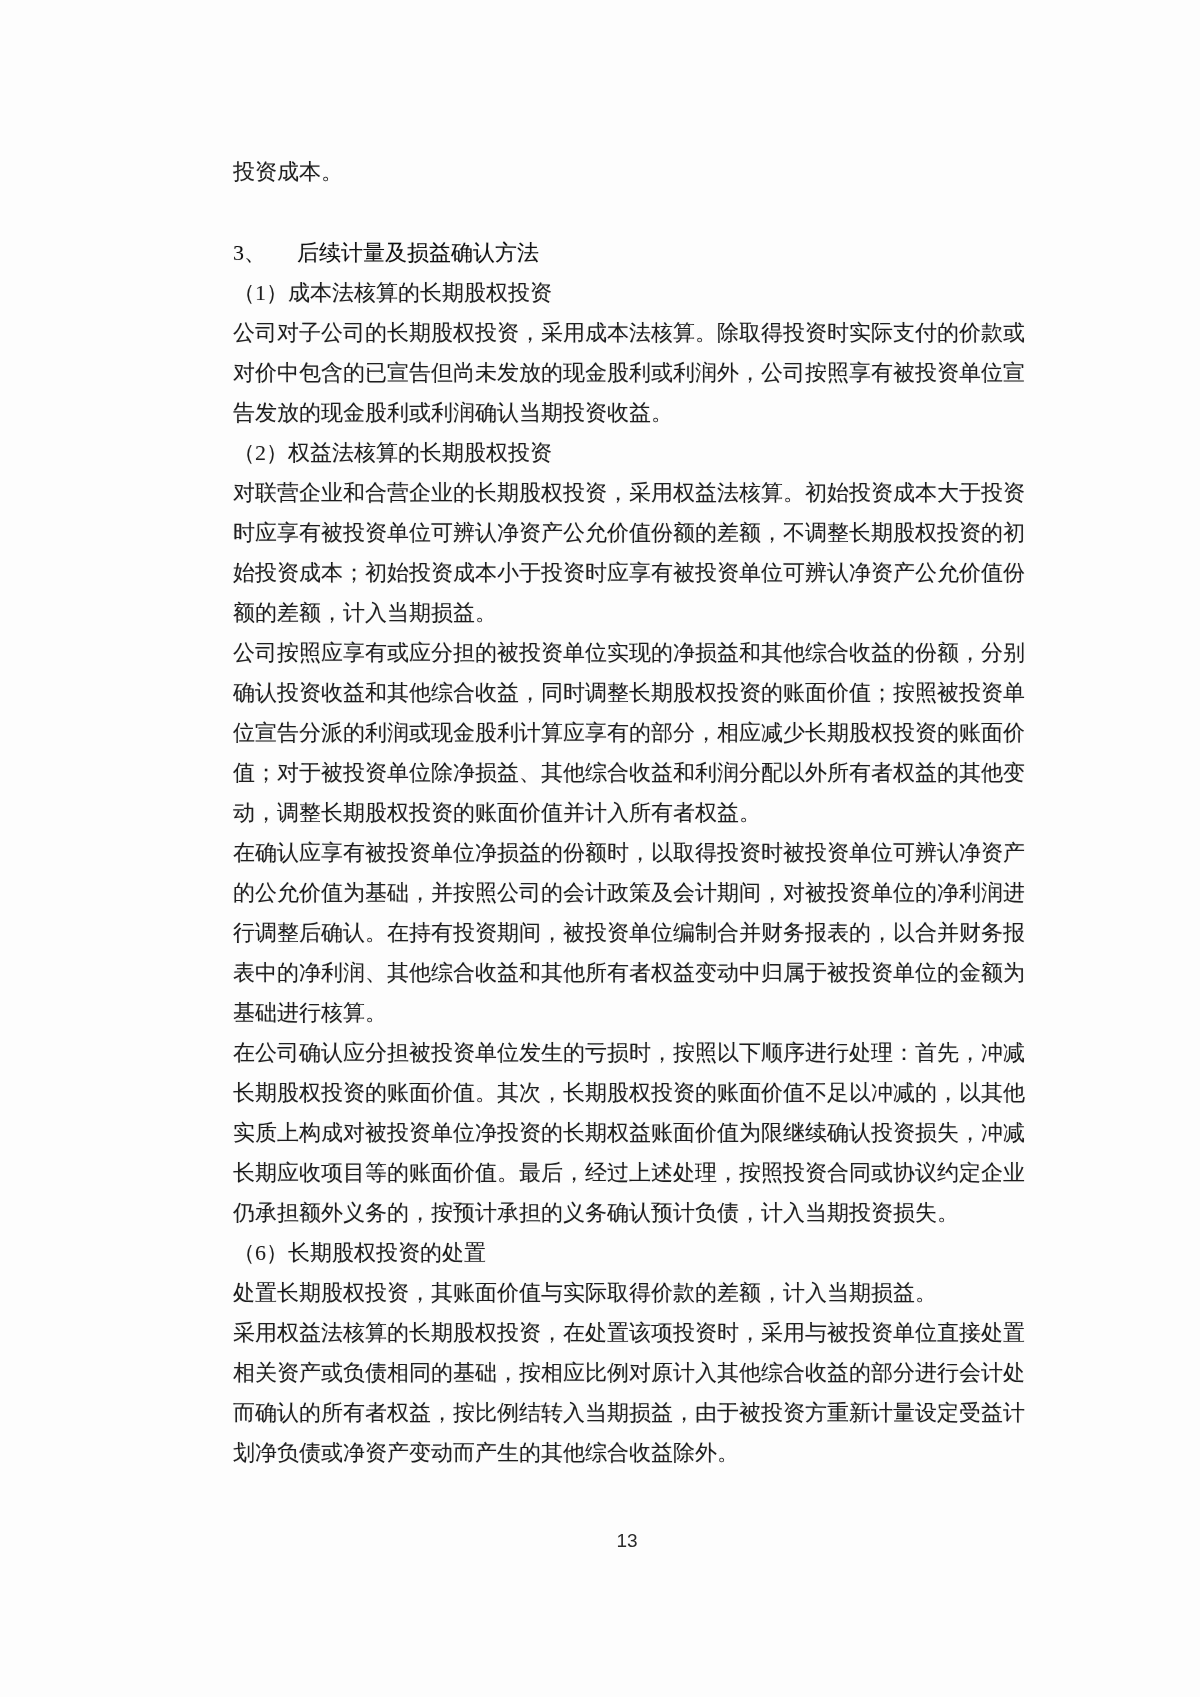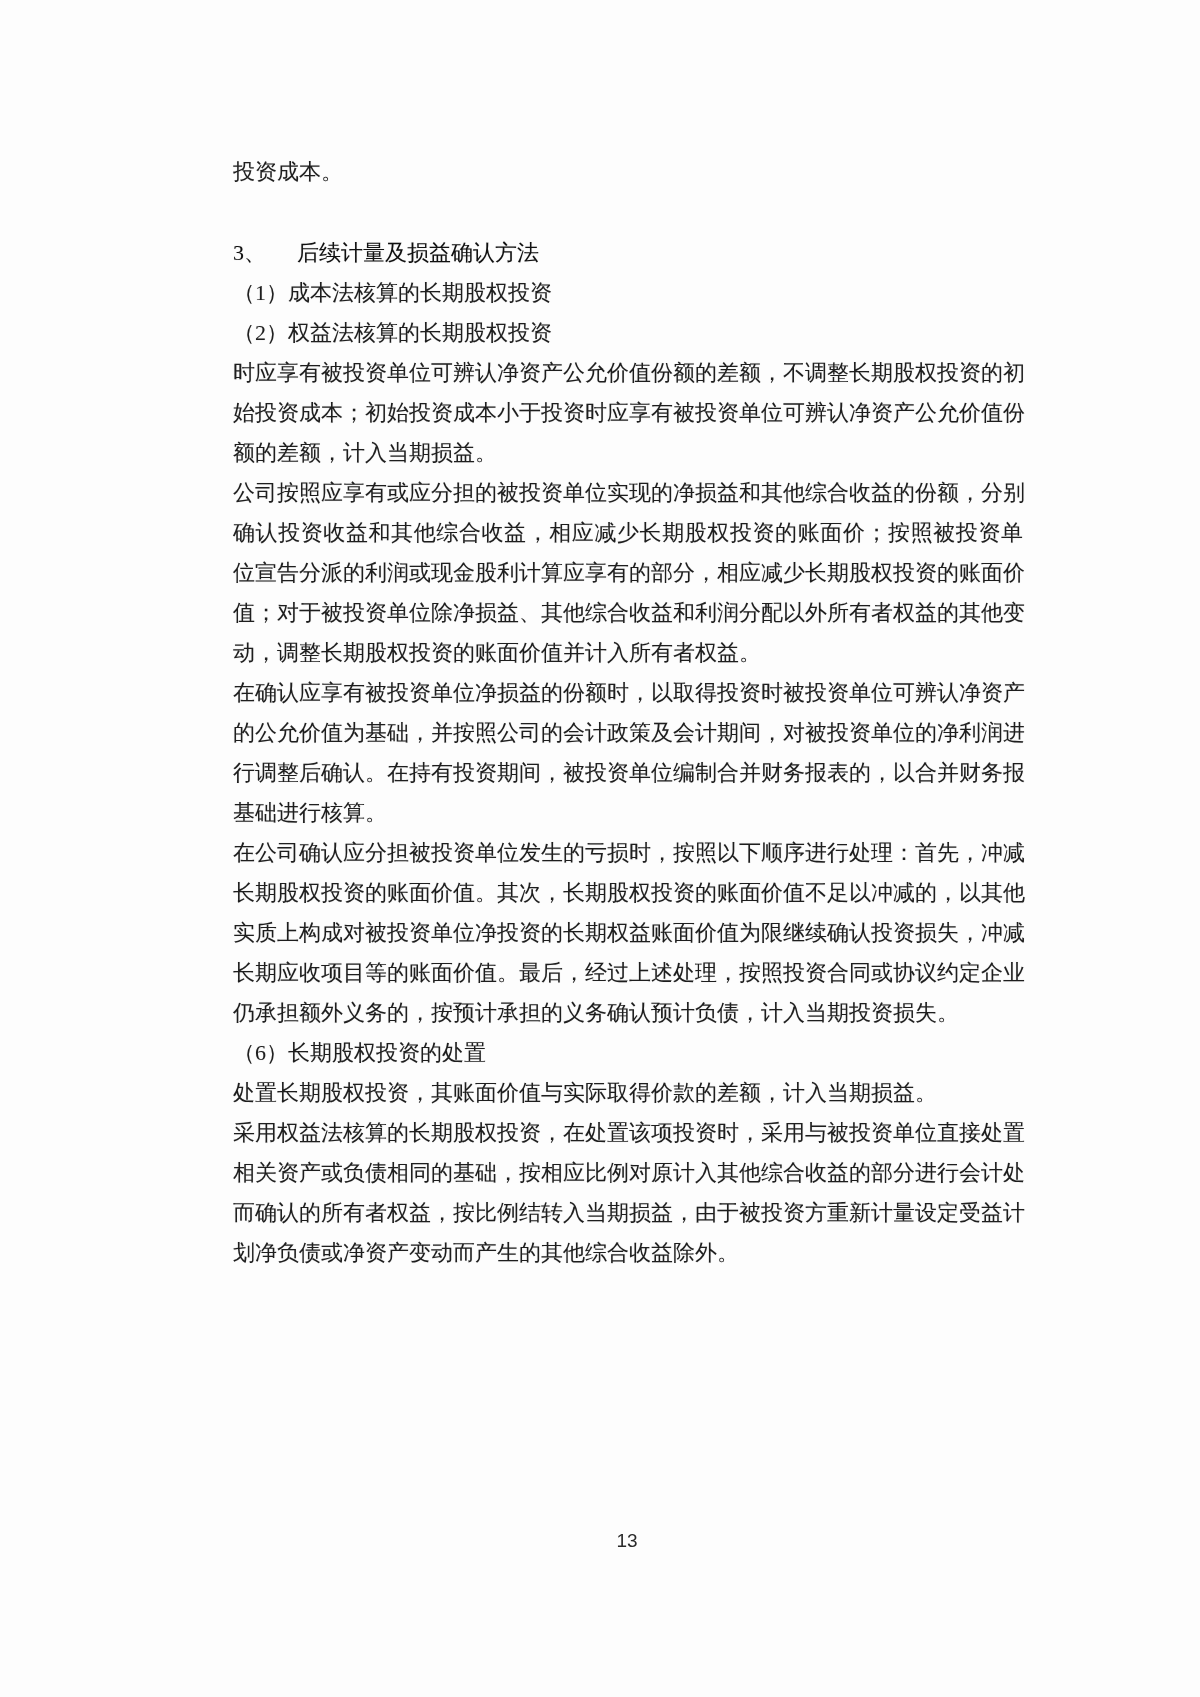--- a/index.html
+++ b/index.html
@@ -63,38 +63,45 @@
   <div class="content">
       <div>
         <div class="line">投资成本。</div>
       </div>
       <div class="gap"></div>
       <div class="line heading"><span class="num">3、</span><span class="title">后续计量及损益确认方法</span></div>
       <div>
         <div class="line">（1）成本法核算的长期股权投资</div>
       </div>
       <div>
+        <div class="line full">公司对子公司的长期股权投资，采用成本法核算。除取得投资时实际支付的价款或</div>
+        <div class="line full">对价中包含的已宣告但尚未发放的现金股利或利润外，公司按照享有被投资单位宣</div>
+        <div class="line">告发放的现金股利或利润确认当期投资收益。</div>
+      </div>
+      <div>
         <div class="line">（2）权益法核算的长期股权投资</div>
       </div>
       <div>
+        <div class="line full">对联营企业和合营企业的长期股权投资，采用权益法核算。初始投资成本大于投资</div>
         <div class="line full">时应享有被投资单位可辨认净资产公允价值份额的差额，不调整长期股权投资的初</div>
         <div class="line full">始投资成本；初始投资成本小于投资时应享有被投资单位可辨认净资产公允价值份</div>
         <div class="line">额的差额，计入当期损益。</div>
       </div>
       <div>
         <div class="line full">公司按照应享有或应分担的被投资单位实现的净损益和其他综合收益的份额，分别</div>
-        <div class="line full">确认投资收益和其他综合收益，相应减少长期股权投资的账面价；按照被投资单</div>
+        <div class="line full">确认投资收益和其他综合收益，同时调整长期股权投资的账面价值；按照被投资单</div>
         <div class="line full">位宣告分派的利润或现金股利计算应享有的部分，相应减少长期股权投资的账面价</div>
         <div class="line full">值；对于被投资单位除净损益、其他综合收益和利润分配以外所有者权益的其他变</div>
         <div class="line">动，调整长期股权投资的账面价值并计入所有者权益。</div>
       </div>
       <div>
         <div class="line full">在确认应享有被投资单位净损益的份额时，以取得投资时被投资单位可辨认净资产</div>
         <div class="line full">的公允价值为基础，并按照公司的会计政策及会计期间，对被投资单位的净利润进</div>
         <div class="line full">行调整后确认。在持有投资期间，被投资单位编制合并财务报表的，以合并财务报</div>
+        <div class="line full">表中的净利润、其他综合收益和其他所有者权益变动中归属于被投资单位的金额为</div>
         <div class="line">基础进行核算。</div>
       </div>
       <div>
         <div class="line full">在公司确认应分担被投资单位发生的亏损时，按照以下顺序进行处理：首先，冲减</div>
         <div class="line full">长期股权投资的账面价值。其次，长期股权投资的账面价值不足以冲减的，以其他</div>
         <div class="line full">实质上构成对被投资单位净投资的长期权益账面价值为限继续确认投资损失，冲减</div>
         <div class="line full">长期应收项目等的账面价值。最后，经过上述处理，按照投资合同或协议约定企业</div>
         <div class="line">仍承担额外义务的，按预计承担的义务确认预计负债，计入当期投资损失。</div>
       </div>
       <div>

